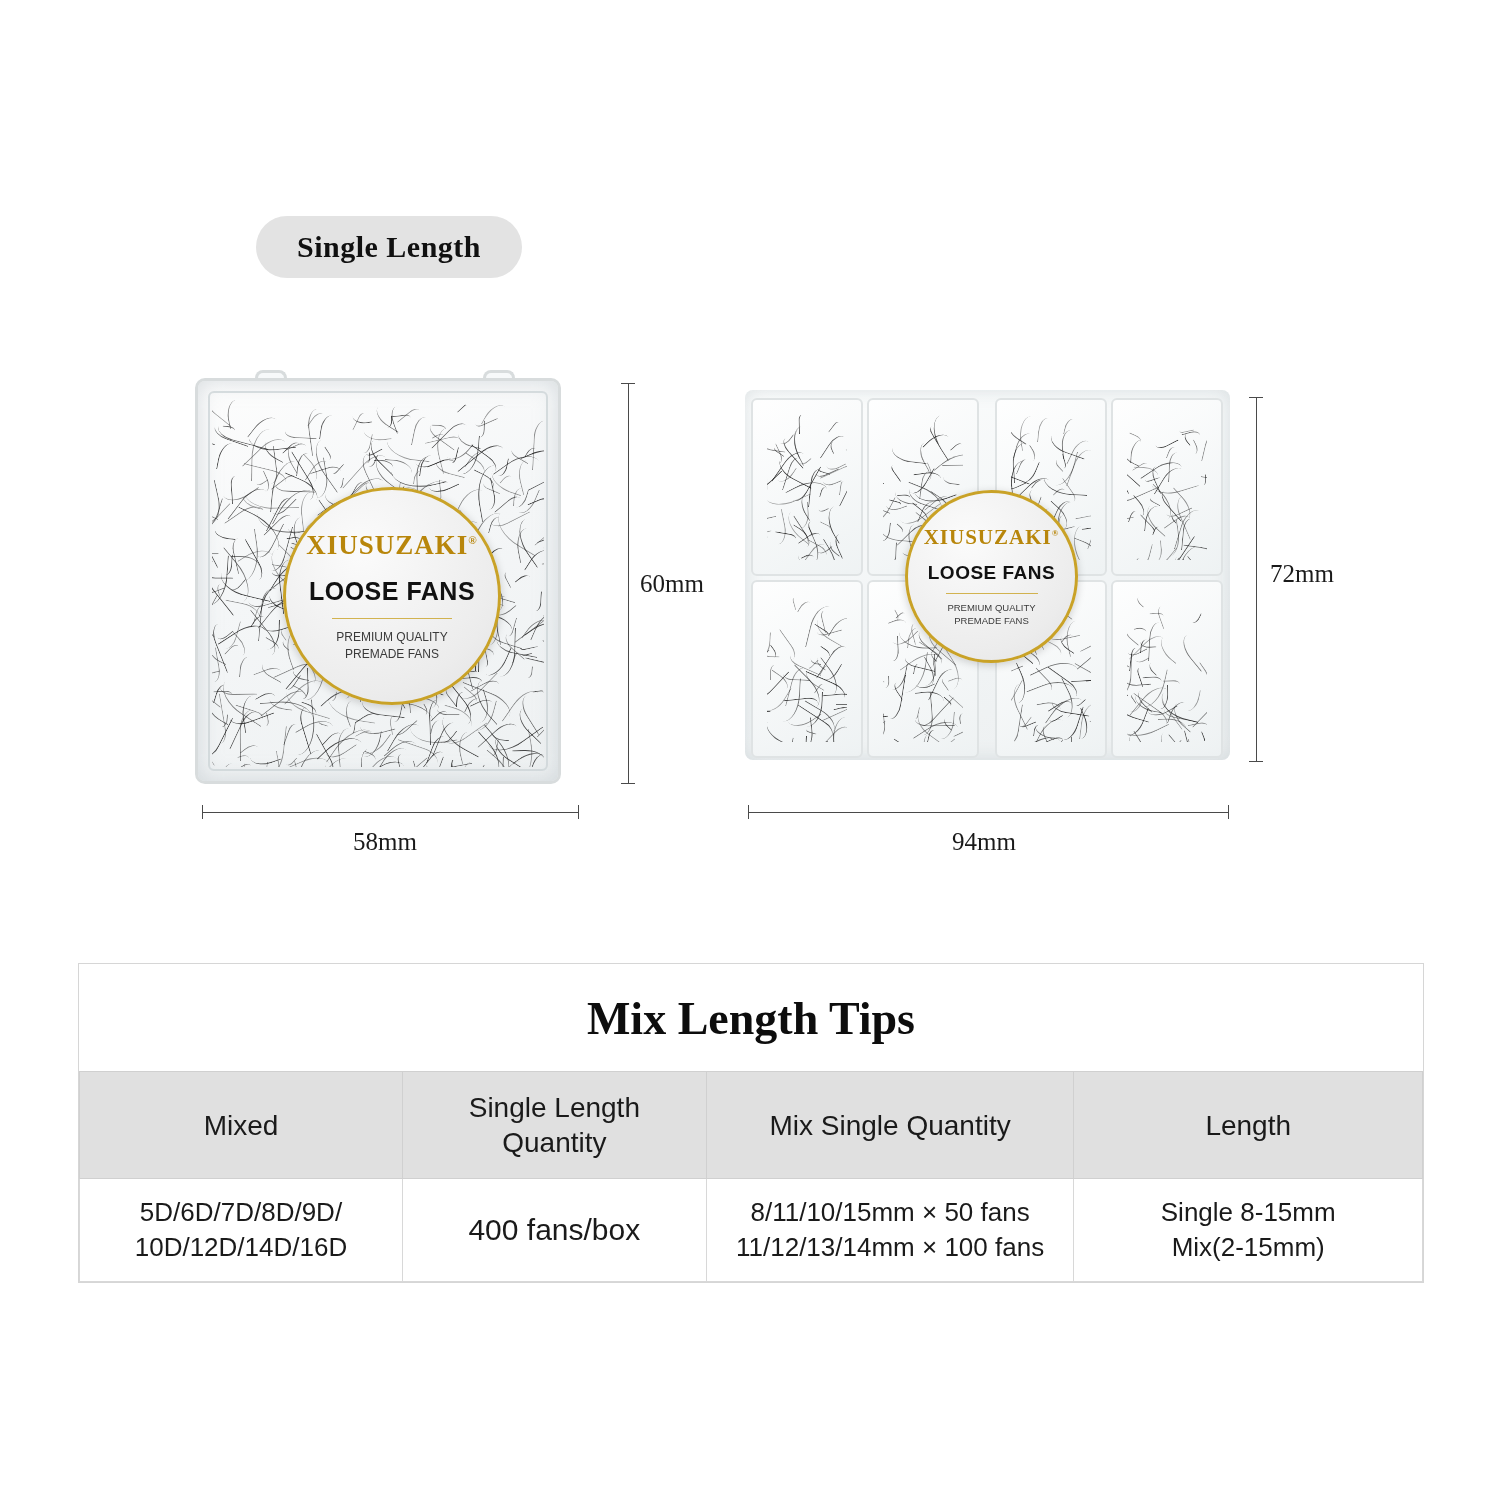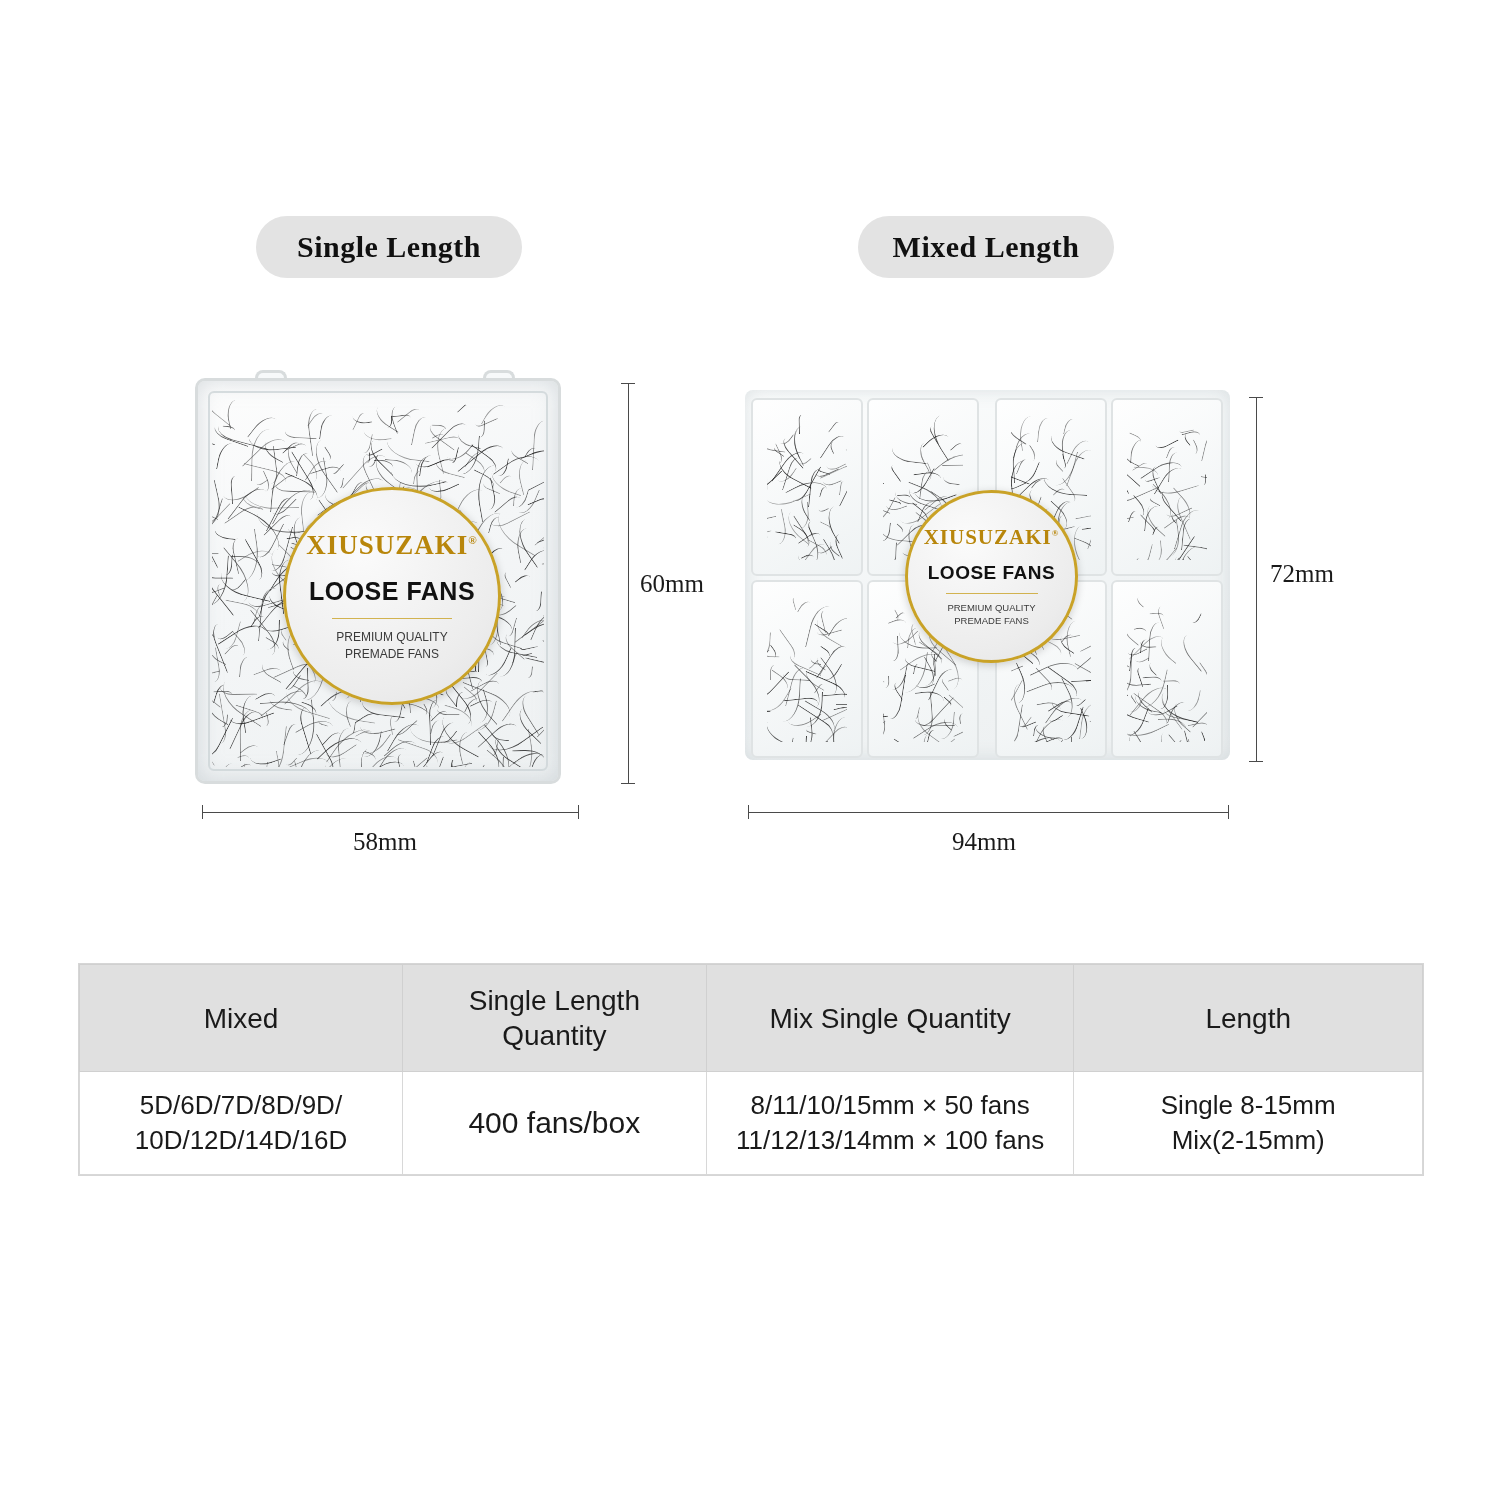--- a/index.html
+++ b/index.html
@@ -257,21 +257,20 @@
   .col2 { width: 22.5%; }
   .col3 { width: 27.5%; }
   .col4 { width: 26%; }
 </style>
 </head>
 <body>
 
 <div class="panels">
 
   <div class="pill pill-single">Single Length</div>
-  <div class="pill pill-mixed">Mixed Length</div>
 
   <div class="single-wrap">
     <div class="clip clip-a"></div>
     <div class="clip clip-b"></div>
     <div class="box-single">
       <div class="lash-mass" id="lash-single">
           <span class="lash" style="left:136.6px;top:82.6px;width:11.3px;height:20.6px;transform:rotate(28.6deg);opacity:0.70;border-radius:37.29509602194787% 0 0 0;"></span>
           <span class="lash" style="left:81.4px;top:271.5px;width:9.8px;height:17.9px;transform:rotate(117.0deg);opacity:0.63;border-radius:66.0849622770919% 0 0 0;"></span>
           <span class="lash" style="left:244.4px;top:291.6px;width:10.9px;height:19.9px;transform:rotate(322.1deg);opacity:0.67;border-radius:33.30075445816187% 0 0 0;"></span>
           <span class="lash" style="left:72.3px;top:267.0px;width:23.0px;height:41.9px;transform:rotate(43.8deg);opacity:0.48;border-radius:55.609139231824415% 0 0 0;"></span>
@@ -1305,20 +1304,21 @@
   <div class="dim-label" style="left:1270px; top:560px;">72mm</div>
 
   <div class="dim-line-h" style="left:748px; top:812px; width:480px;"></div>
   <div class="tick-v" style="left:748px; top:805px;"></div>
   <div class="tick-v" style="left:1228px; top:805px;"></div>
   <div class="dim-label" style="left:952px; top:828px;">94mm</div>
 
 </div>
 
 <div class="table-wrap">
+  <div class="table-title">Mix Length Tips</div>
   <table>
     <thead>
       <tr>
         <th class="col1">Mixed</th>
         <th class="col2">
           <div>Single Length</div>
           <div>Quantity</div>
         </th>
         <th class="col3">Mix Single Quantity</th>
         <th class="col4">Length</th>

